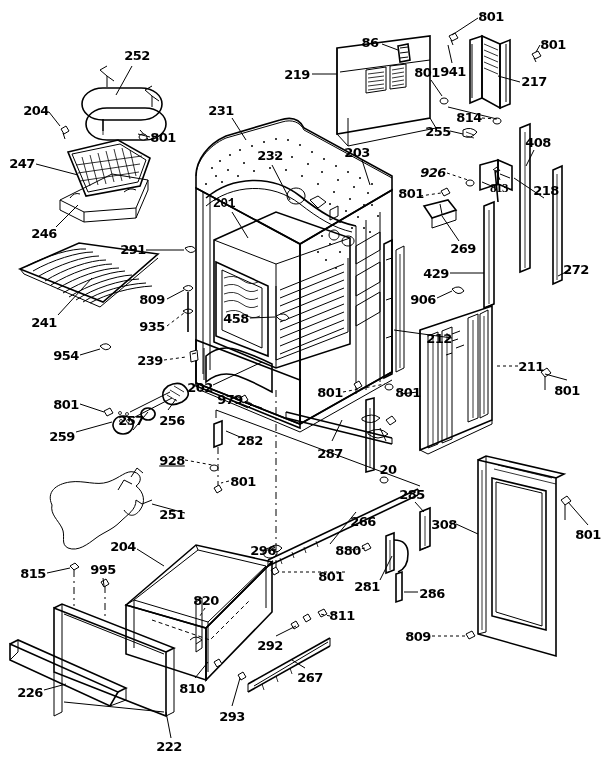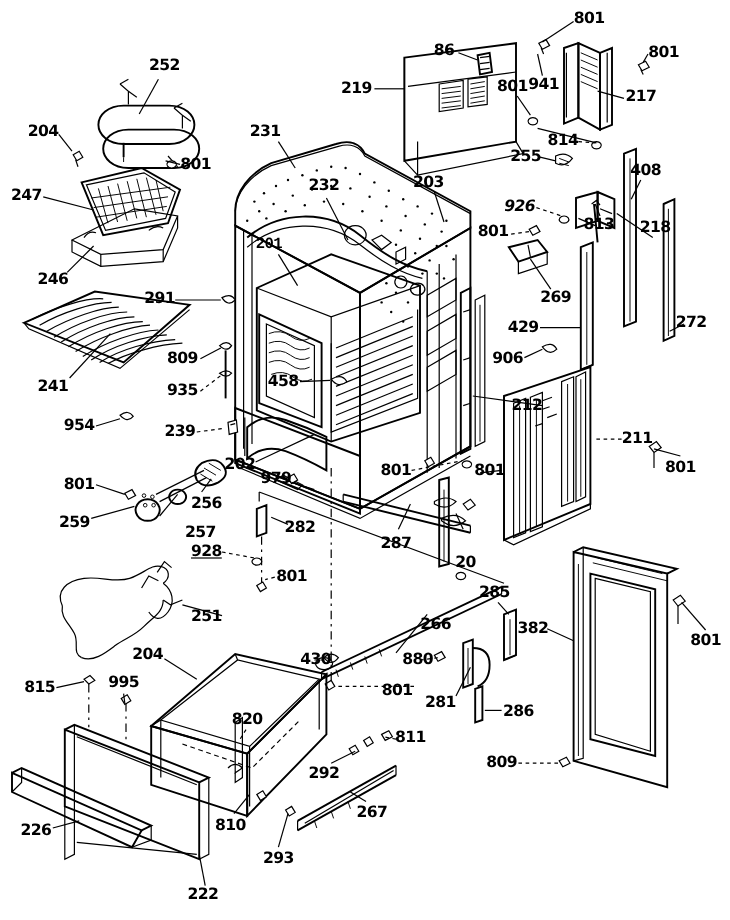--- a/index.html
+++ b/index.html
@@ -595,58 +595,58 @@
       <div class="lbl" style="left: 22px; top: 163px;">247</div>
       <div class="lbl" style="left: 44px; top: 233px;">246</div>
       <div class="lbl" style="left: 133px; top: 249px;">291</div>
       <div class="lbl" style="left: 44px; top: 322px;">241</div>
       <div class="lbl" style="left: 152px; top: 299px;">809</div>
       <div class="lbl" style="left: 152px; top: 326px;">935</div>
       <div class="lbl" style="left: 66px; top: 355px;">954</div>
       <div class="lbl" style="left: 150px; top: 360px;">239</div>
       <div class="lbl" style="left: 66px; top: 404px;">801</div>
       <div class="lbl" style="left: 62px; top: 436px;">259</div>
-      <div class="lbl" style="left: 131px; top: 444px; margin-left: 36px;">257</div>
+      <div class="lbl" style="left: 131px; top: 420px;">257</div>
       <div class="lbl" style="left: 172px; top: 420px;">256</div>
       <div class="lbl" style="left: 221px; top: 110px;">231</div>
       <div class="lbl" style="left: 270px; top: 155px;">232</div>
       <div class="lbl" style="left: 224px; top: 203px; font-family: Liberation Mono, monospace;">201</div>
       <div class="lbl" style="left: 357px; top: 152px;">203</div>
       <div class="lbl" style="left: 236px; top: 318px;">458</div>
       <div class="lbl" style="left: 200px; top: 387px;">202</div>
       <div class="lbl" style="left: 230px; top: 399px;">979</div>
       <div class="lbl" style="left: 250px; top: 440px;">282</div>
       <div class="lbl" style="left: 172px; top: 460px; text-decoration: underline;">928</div>
       <div class="lbl" style="left: 243px; top: 481px;">801</div>
       <div class="lbl" style="left: 172px; top: 514px;">251</div>
       <div class="lbl" style="left: 330px; top: 453px;">287</div>
       <div class="lbl" style="left: 330px; top: 392px;">801</div>
       <div class="lbl" style="left: 408px; top: 392px;">801</div>
       <div class="lbl" style="left: 388px; top: 469px;">20</div>
       <div class="lbl" style="left: 363px; top: 521px;">266</div>
-      <div class="lbl" style="left: 263px; top: 550px;">430</div>
+      <div class="lbl" style="left: 263px; top: 550px;">296</div>
       <div class="lbl" style="left: 331px; top: 576px;">801</div>
       <div class="lbl" style="left: 336px; top: 550px; margin-left: 12px;">880</div>
       <div class="lbl" style="left: 367px; top: 586px;">281</div>
       <div class="lbl" style="left: 432px; top: 593px;">286</div>
       <div class="lbl" style="left: 412px; top: 494px;">285</div>
-      <div class="lbl" style="left: 444px; top: 524px;">382</div>
+      <div class="lbl" style="left: 444px; top: 524px;">308</div>
       <div class="lbl" style="left: 418px; top: 636px;">809</div>
       <div class="lbl" style="left: 588px; top: 534px;">801</div>
       <div class="lbl" style="left: 297px; top: 74px;">219</div>
       <div class="lbl" style="left: 370px; top: 42px;">86</div>
       <div class="lbl" style="left: 491px; top: 16px;">801</div>
       <div class="lbl" style="left: 553px; top: 44px;">801</div>
       <div class="lbl" style="left: 453px; top: 71px;">941</div>
       <div class="lbl" style="left: 427px; top: 72px;">801</div>
       <div class="lbl" style="left: 534px; top: 81px;">217</div>
       <div class="lbl" style="left: 469px; top: 117px;">814</div>
       <div class="lbl" style="left: 438px; top: 131px;">255</div>
       <div class="lbl" style="left: 433px; top: 172px; font-style: italic;">926</div>
-      <div class="lbl" style="left: 499px; top: 187px;">813</div>
+      <div class="lbl" style="left: 499px; top: 187px; font-family: Liberation Serif, serif;">813</div>
       <div class="lbl" style="left: 538px; top: 142px;">408</div>
       <div class="lbl" style="left: 546px; top: 190px;">218</div>
       <div class="lbl" style="left: 411px; top: 193px;">801</div>
       <div class="lbl" style="left: 463px; top: 248px;">269</div>
       <div class="lbl" style="left: 436px; top: 273px;">429</div>
       <div class="lbl" style="left: 423px; top: 299px;">906</div>
       <div class="lbl" style="left: 576px; top: 269px;">272</div>
       <div class="lbl" style="left: 439px; top: 338px;">212</div>
       <div class="lbl" style="left: 531px; top: 366px;">211</div>
       <div class="lbl" style="left: 567px; top: 390px;">801</div>

